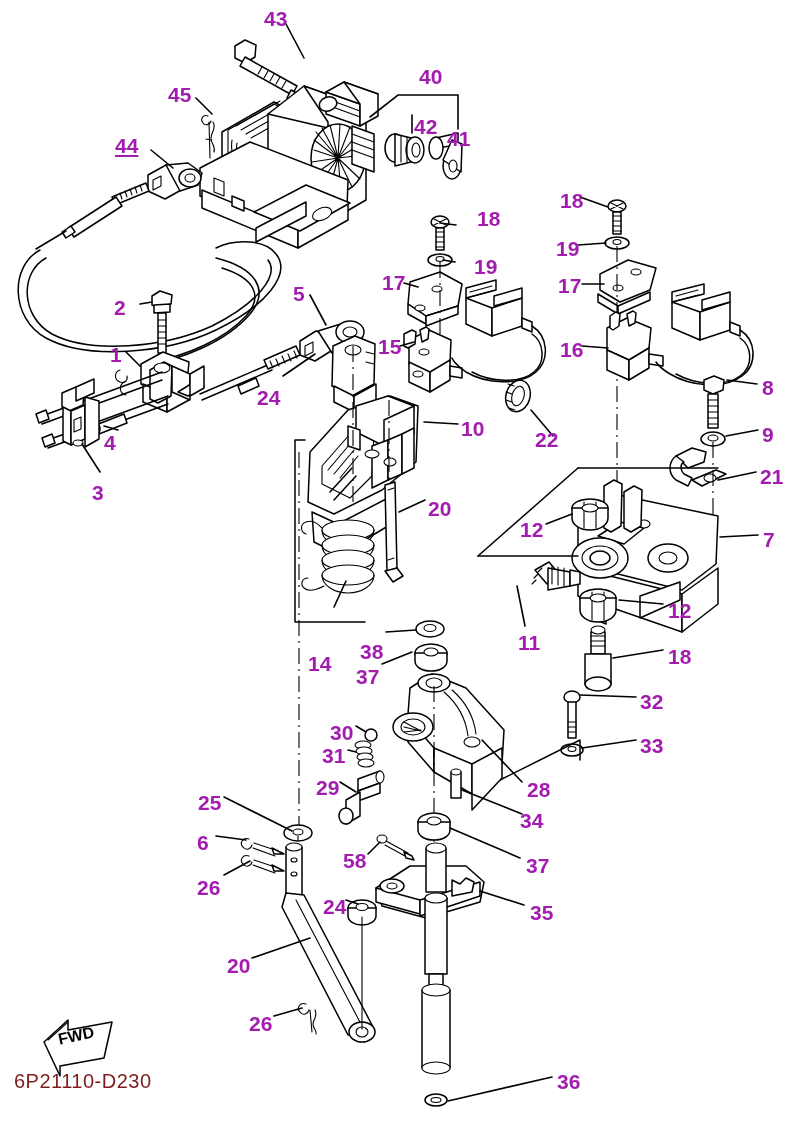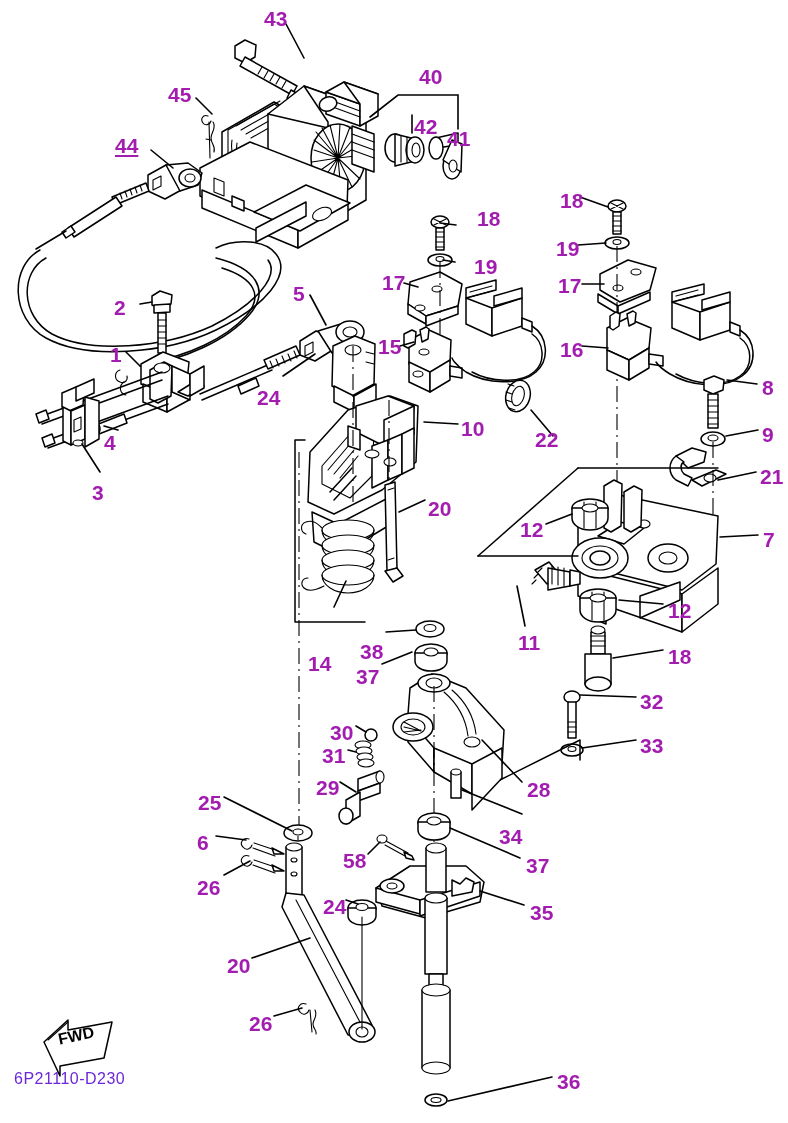--- a/index.html
+++ b/index.html
@@ -1,21 +1,21 @@
 <!DOCTYPE html>
 <html><head>
 <meta charset="utf-8">
 <title>Parts Diagram</title>
 <style>
   html,body{margin:0;padding:0;background:#ffffff;}
   body{font-family:"Liberation Sans",sans-serif;}
   #sheet{position:relative;width:788px;height:1123px;background:#ffffff;overflow:hidden;}
   #art{position:absolute;left:0;top:0;width:788px;height:1123px;}
   .callout{position:absolute;font-family:"Liberation Sans",sans-serif;font-size:21px;font-weight:700;color:#a21caf;line-height:1;white-space:nowrap;letter-spacing:0px;}
-  #partnum{position:absolute;left:14px;top:1070px;font-family:"Liberation Sans",sans-serif;font-size:16px;font-weight:400;color:#6d28d9;letter-spacing:.5px;}
+  #partnum{position:absolute;left:14px;top:1070px;font-family:"Liberation Sans",sans-serif;font-size:20px;font-weight:400;color:#7f1d1d;letter-spacing:.5px;}
   #fwdlabel{position:absolute;left:58px;top:1027px;font-family:"Liberation Sans",sans-serif;font-size:16px;font-weight:700;color:#000;transform:rotate(-12deg);}
 </style>
 </head>
 <body>
 
 <div id="sheet">
 
   <svg id="art" viewBox="0 0 788 1123" xmlns="http://www.w3.org/2000/svg">
     <defs>
       <style>
@@ -623,21 +623,21 @@
       <div class="callout" style="left: 518px; top: 632px;">11</div>
       <div class="callout" style="left: 360px; top: 622px; margin-top: 19px;">38</div>
       <div class="callout" style="left: 668px; top: 646px;">18</div>
       <div class="callout" style="left: 356px; top: 666px;">37</div>
       <div class="callout" style="left: 640px; top: 691px;">32</div>
       <div class="callout" style="left: 330px; top: 722px;">30</div>
       <div class="callout" style="left: 640px; top: 735px;">33</div>
       <div class="callout" style="left: 322px; top: 745px;">31</div>
       <div class="callout" style="left: 527px; top: 779px;">28</div>
       <div class="callout" style="left: 316px; top: 777px;">29</div>
-      <div class="callout" style="left: 499px; top: 810px; margin-top: 16px;">34</div>
+      <div class="callout" style="left: 520px; top: 810px;">34</div>
       <div class="callout" style="left: 198px; top: 792px;">25</div>
       <div class="callout" style="left: 197px; top: 832px;">6</div>
       <div class="callout" style="left: 526px; top: 855px;">37</div>
       <div class="callout" style="left: 343px; top: 850px;">58</div>
       <div class="callout" style="left: 197px; top: 877px;">26</div>
       <div class="callout" style="left: 323px; top: 896px;">24</div>
       <div class="callout" style="left: 530px; top: 902px;">35</div>
       <div class="callout" style="left: 227px; top: 955px;">20</div>
       <div class="callout" style="left: 249px; top: 1013px;">26</div>
       <div class="callout" style="left: 557px; top: 1071px;">36</div>

